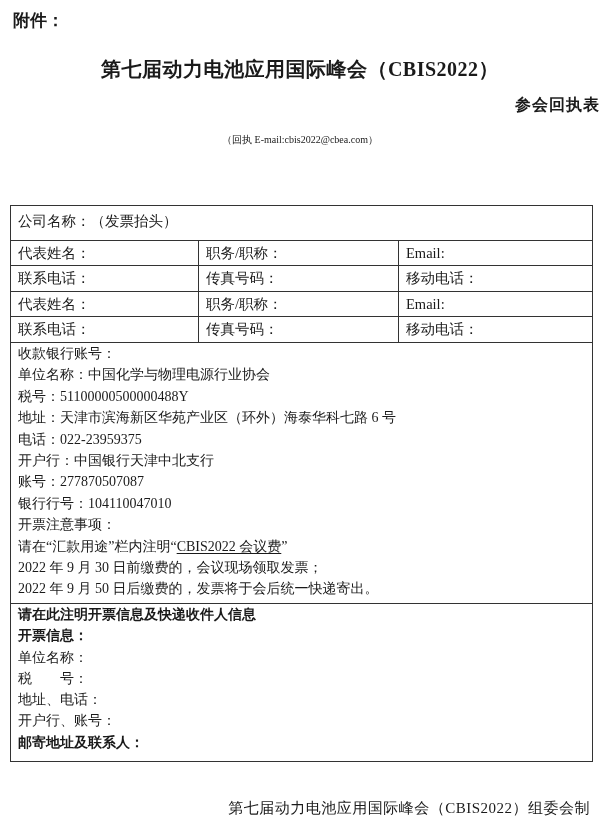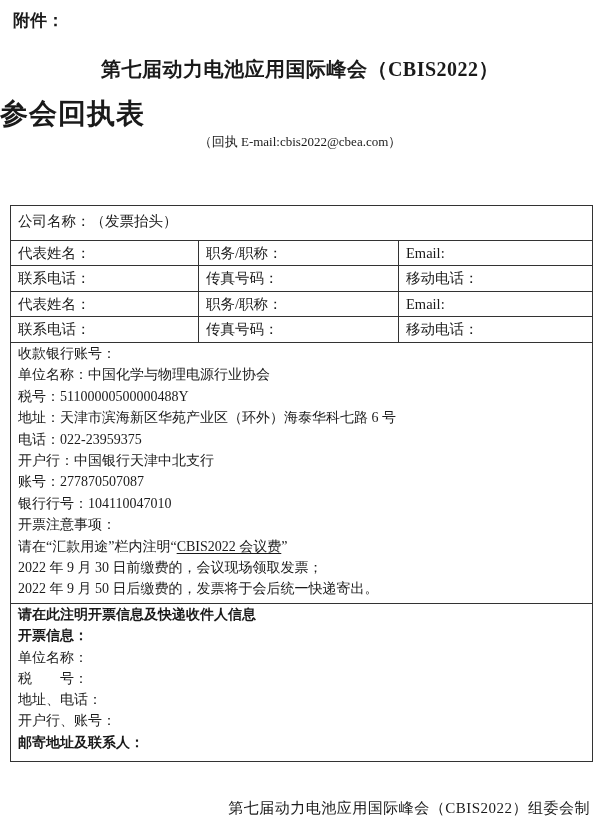--- a/index.html
+++ b/index.html
@@ -28,32 +28,32 @@
     text-align: center;
     font-size: 20px;
     font-weight: bold;
     letter-spacing: 0.5px;
   }
   .title2 {
     position: absolute;
     top: 95px;
     left: 0;
     width: 100%;
-    text-align: left;
-    font-size: 28px;
+    text-align: right;
+    font-size: 16px;
     font-weight: bold;
     letter-spacing: 1px;
   }
   .email-note {
     position: absolute;
     top: 133px;
     left: 0;
     width: 100%;
     text-align: center;
-    font-size: 13px;
+    font-size: 10px;
   }
   table.form {
     position: absolute;
     left: 10px;
     top: 205px;
     width: 582px;
     border-collapse: collapse;
     table-layout: fixed;
   }
   table.form td {

